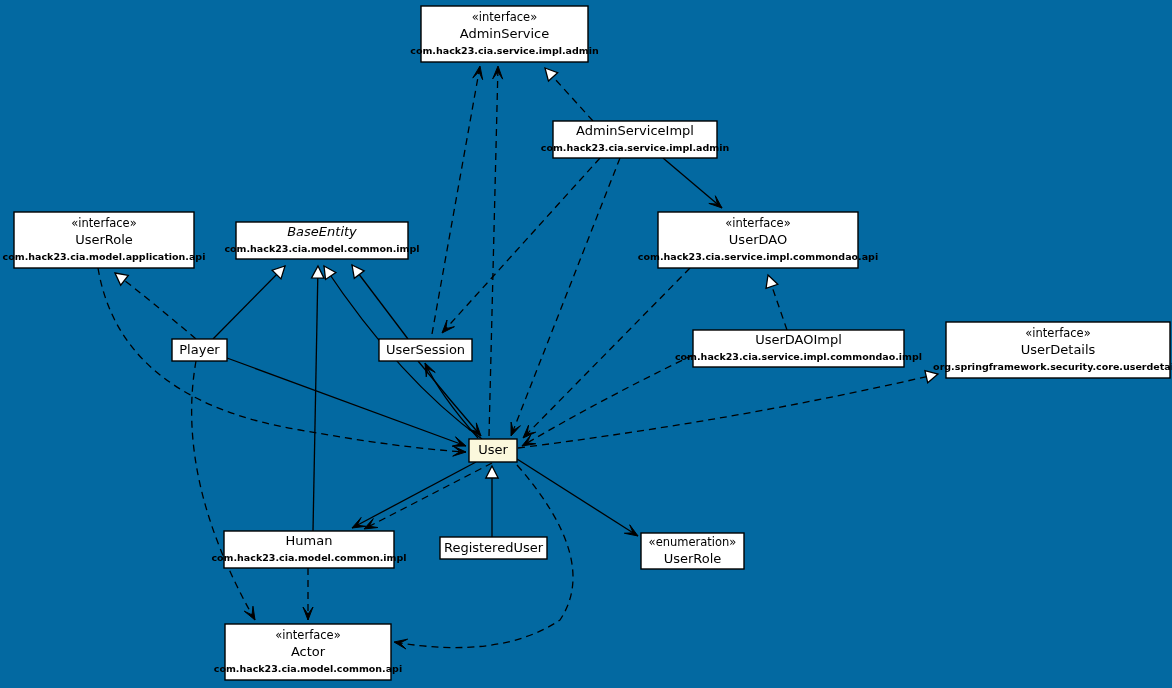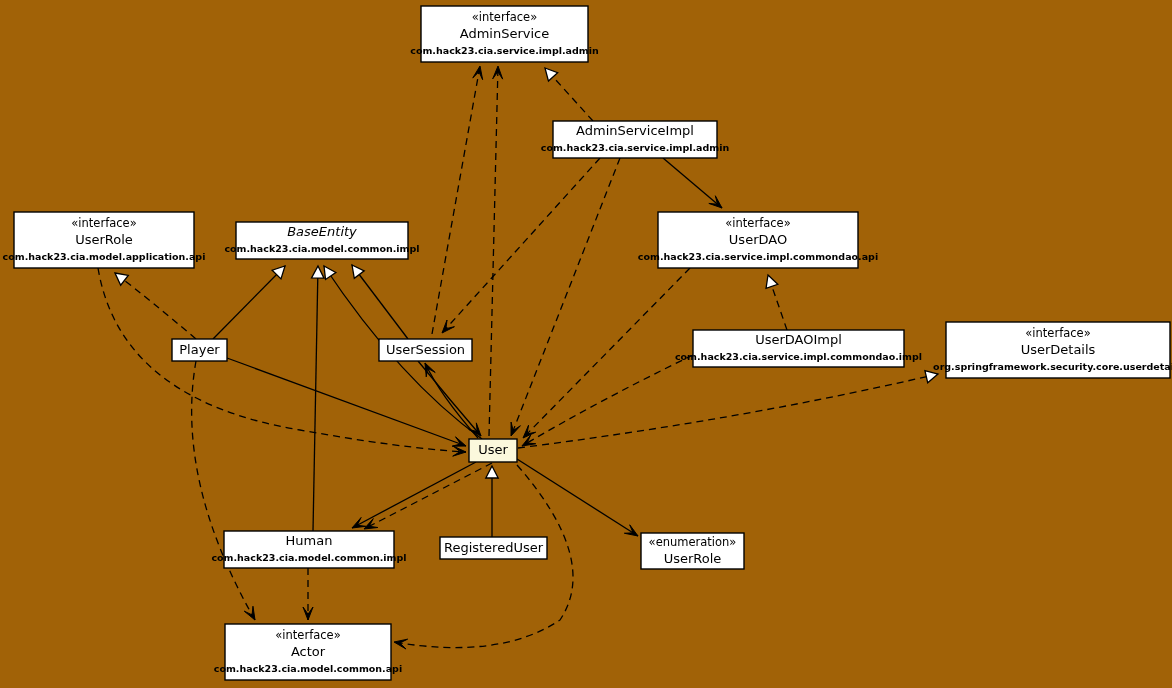--- a/index.html
+++ b/index.html
@@ -7,21 +7,21 @@
     padding: 0;
     background: #ffffff;
   }
   body {
     font-family: "DejaVu Sans", "Liberation Sans", sans-serif;
   }
   #diagram-root {
     position: relative;
     width: 1172px;
     height: 688px;
-    background: #a16207;
+    background: #0369a1;
     overflow: hidden;
   }
   svg#uml-canvas {
     position: absolute;
     left: 0;
     top: 0;
     width: 1172px;
     height: 688px;
   }
   .uml-box {

